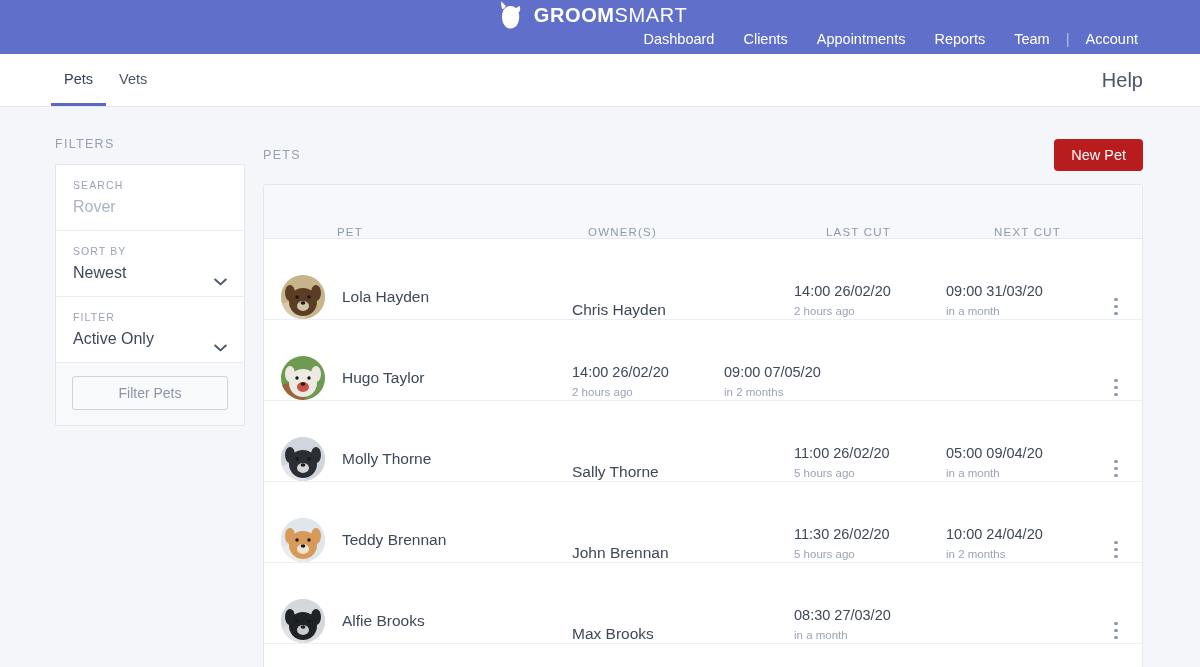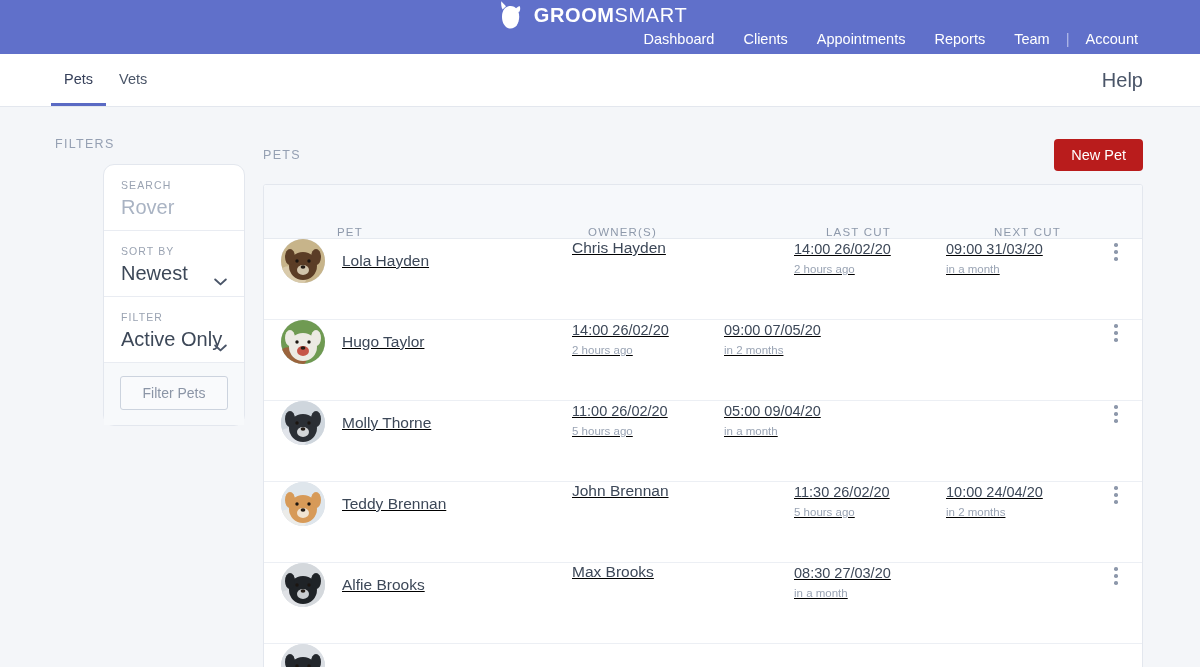--- a/index.html
+++ b/index.html
@@ -92,37 +92,36 @@
     letter-spacing: 1.3px;
     color: #95a0b3;
     text-transform: uppercase;
     margin-bottom: 12px;
     height: 16px;
     line-height: 16px;
   }
   .filter-card {
     background: #ffffff;
     border: 1px solid #e3e7ee;
-    border-radius: 11px;
-    margin-left: 48px;
+    border-radius: 1px;
   }
   .filter-field {
     padding: 14px 17px 13px 17px;
     border-bottom: 1px solid #e9ecf2;
     position: relative;
   }
   .filter-field-label {
     font-size: 10.5px;
     letter-spacing: 1.1px;
     color: #9aa3b2;
     text-transform: uppercase;
     margin-bottom: 6px;
   }
   .filter-field-value {
-    font-size: 20px;
+    font-size: 16px;
     color: #3d4858;
     line-height: 20px;
   }
   .filter-field-value.placeholder { color: #a9b3c3; }
   .chevron {
     position: absolute;
     right: 17px;
     bottom: 16px;
     width: 13px;
     height: 8px;
@@ -185,24 +184,23 @@
     text-transform: uppercase;
   }
   .col-pet   { flex: 0 0 308px; padding-left: 73px; }
   .col-owner { flex: 0 0 222px; }
   .col-last  { flex: 0 0 152px; }
   .col-next  { flex: 1 1 auto; }
   .col-menu  { flex: 0 0 52px; display: flex; justify-content: center; }
 
   .row {
     display: flex;
-    align-items: flex-start;
+    align-items: flex-end;
     height: 81px;
     border-bottom: 1px solid #eceff4;
-    text-decoration: underline;
   }
   .row:last-child { border-bottom: none; }
 
   .pet-cell { display: flex; align-items: center; gap: 17px; }
   .col-pet.pet-cell { padding-left: 17px; }
   .avatar {
     width: 44px; height: 44px;
     border-radius: 50%;
     flex: 0 0 44px;
     overflow: hidden;
@@ -411,20 +409,21 @@
                   <ellipse cx="9" cy="18" rx="5" ry="8" fill="#2b2f35"></ellipse>
                   <ellipse cx="35" cy="18" rx="5" ry="8" fill="#2b2f35"></ellipse>
                   <ellipse cx="22" cy="31" rx="6" ry="5" fill="#f2f3f5" opacity="0.85"></ellipse>
                   <ellipse cx="22" cy="28" rx="2.4" ry="1.8" fill="#241c16"></ellipse>
                   <circle cx="16" cy="22" r="1.7" fill="#1b1510"></circle>
                   <circle cx="28" cy="22" r="1.7" fill="#1b1510"></circle>
                 </svg>
               </span>
               <span class="pet-name">Molly Thorne</span>
             </div>
+            <div class="col-owner"><span class="owner-name">Sally Thorne</span></div>
             <div class="col-last">
               <div class="date-main">11:00 26/02/20</div>
               <div class="date-rel">5 hours ago</div>
             </div>
             <div class="col-next">
               <div class="date-main">05:00 09/04/20</div>
               <div class="date-rel">in a month</div>
             </div>
             <div class="col-menu">
               <span class="dots">

